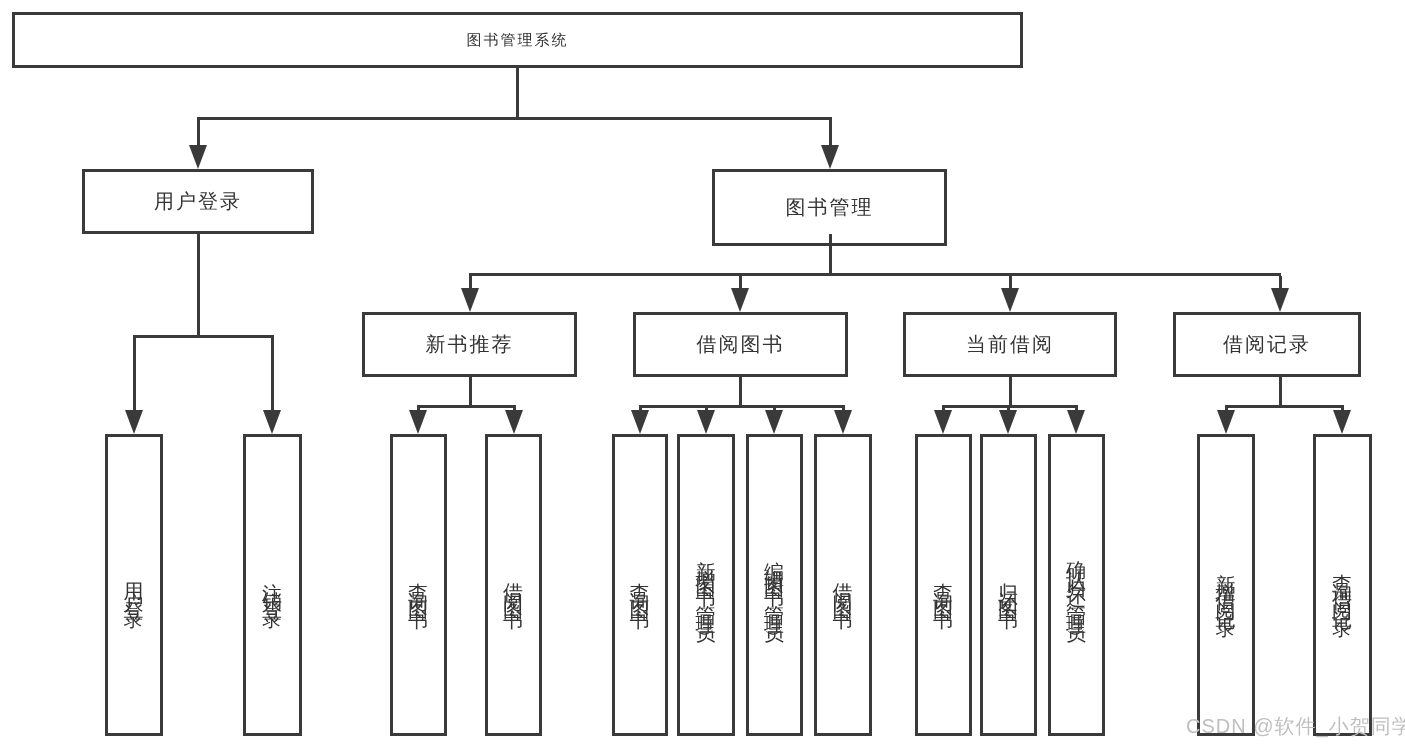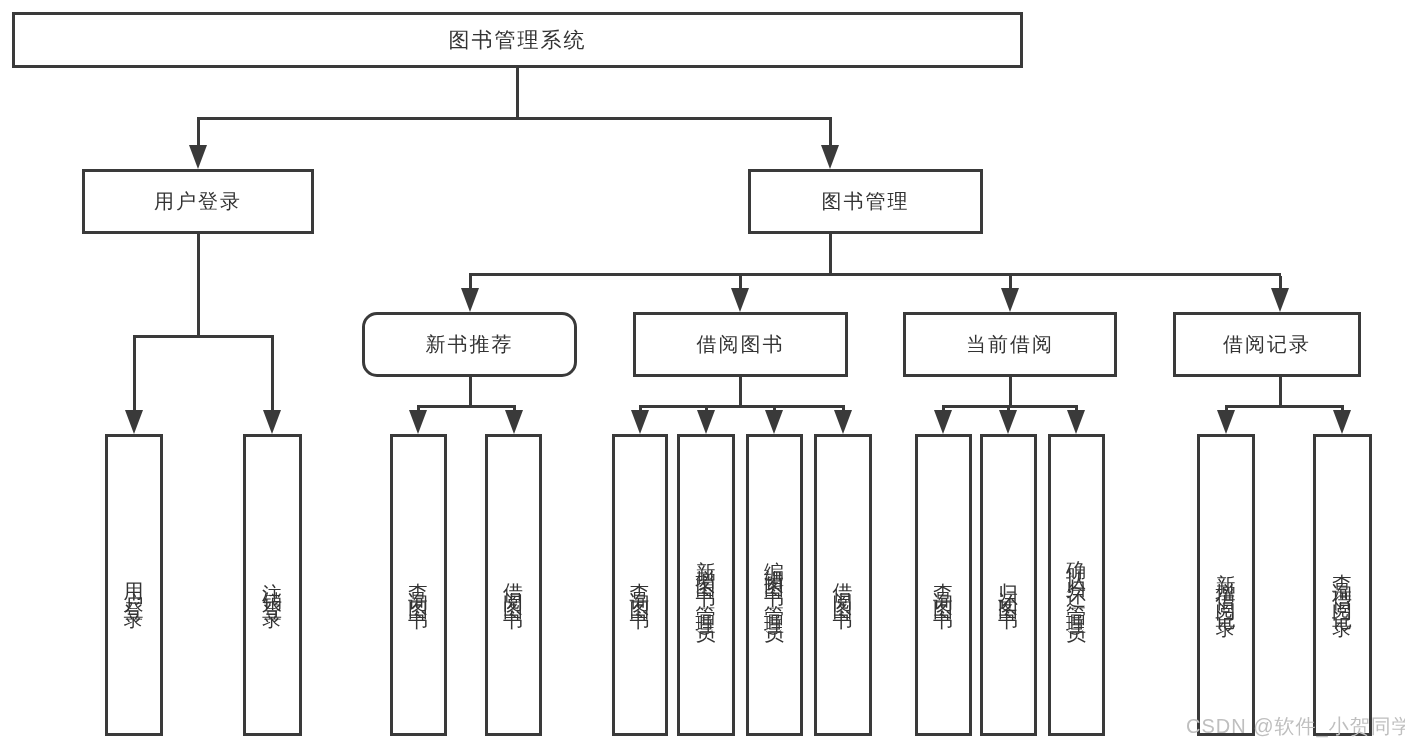--- a/index.html
+++ b/index.html
@@ -21,21 +21,21 @@
     border: 3px solid #3a3a3a;
     background: #ffffff;
     display: flex;
     align-items: center;
     justify-content: center;
     font-size: 20px;
     letter-spacing: 2px;
     color: #333333;
     white-space: nowrap;
   }
-  .hbox.title { font-size: 21px; }
+  .hbox.title { font-size: 15px; }
   
   .vbox {
     position: absolute;
     top: 434px;
     height: 302px;
     border: 3px solid #3a3a3a;
     background: #ffffff;
     display: flex;
     align-items: center;
     justify-content: center;
@@ -91,21 +91,21 @@
   <div class="vline" style="left:516px; top:68px; height:52px;"></div>
   <div class="hline" style="left:197px; top:117px; width:635px;"></div>
   <div class="stem" style="left:197px; top:120px; height:27px;"></div>
   <div class="ahead" style="left:189px; top:145px;"></div>
   <div class="stem" style="left:829px; top:120px; height:27px;"></div>
   <div class="ahead" style="left:821px; top:145px;"></div>
 
   <div class="hbox" style="left:82px; top:169px; width:232px; height:65px;">
     <span>用户登录</span>
   </div>
-  <div class="hbox" style="left:748px; top:169px; width:235px; height:65px;">
+  <div class="hbox" style="left:712px; top:169px; width:235px; height:77px;">
     <span>图书管理</span>
   </div>
 
   <div class="vline" style="left:197px; top:234px; height:104px;"></div>
   <div class="hline" style="left:133px; top:335px; width:141px;"></div>
   <div class="stem" style="left:133px; top:338px; height:74px;"></div>
   <div class="ahead" style="left:125px; top:410px;"></div>
   <div class="stem" style="left:271px; top:338px; height:74px;"></div>
   <div class="ahead" style="left:263px; top:410px;"></div>
 
@@ -113,21 +113,21 @@
   <div class="hline" style="left:469px; top:273px; width:812px;"></div>
   <div class="stem" style="left:469px; top:276px; height:14px;"></div>
   <div class="ahead" style="left:461px; top:288px;"></div>
   <div class="stem" style="left:739px; top:276px; height:14px;"></div>
   <div class="ahead" style="left:731px; top:288px;"></div>
   <div class="stem" style="left:1009px; top:276px; height:14px;"></div>
   <div class="ahead" style="left:1001px; top:288px;"></div>
   <div class="stem" style="left:1279px; top:276px; height:14px;"></div>
   <div class="ahead" style="left:1271px; top:288px;"></div>
 
-  <div class="hbox" style="left:362px; top:312px; width:215px; height:65px;border-radius:15px;">
+  <div class="hbox" style="left:362px; top:312px; width:215px; height:65px;">
     <span>新书推荐</span>
   </div>
   <div class="hbox" style="left:633px; top:312px; width:215px; height:65px;">
     <span>借阅图书</span>
   </div>
   <div class="hbox" style="left:903px; top:312px; width:214px; height:65px;">
     <span>当前借阅</span>
   </div>
   <div class="hbox" style="left:1173px; top:312px; width:188px; height:65px;">
     <span>借阅记录</span>

